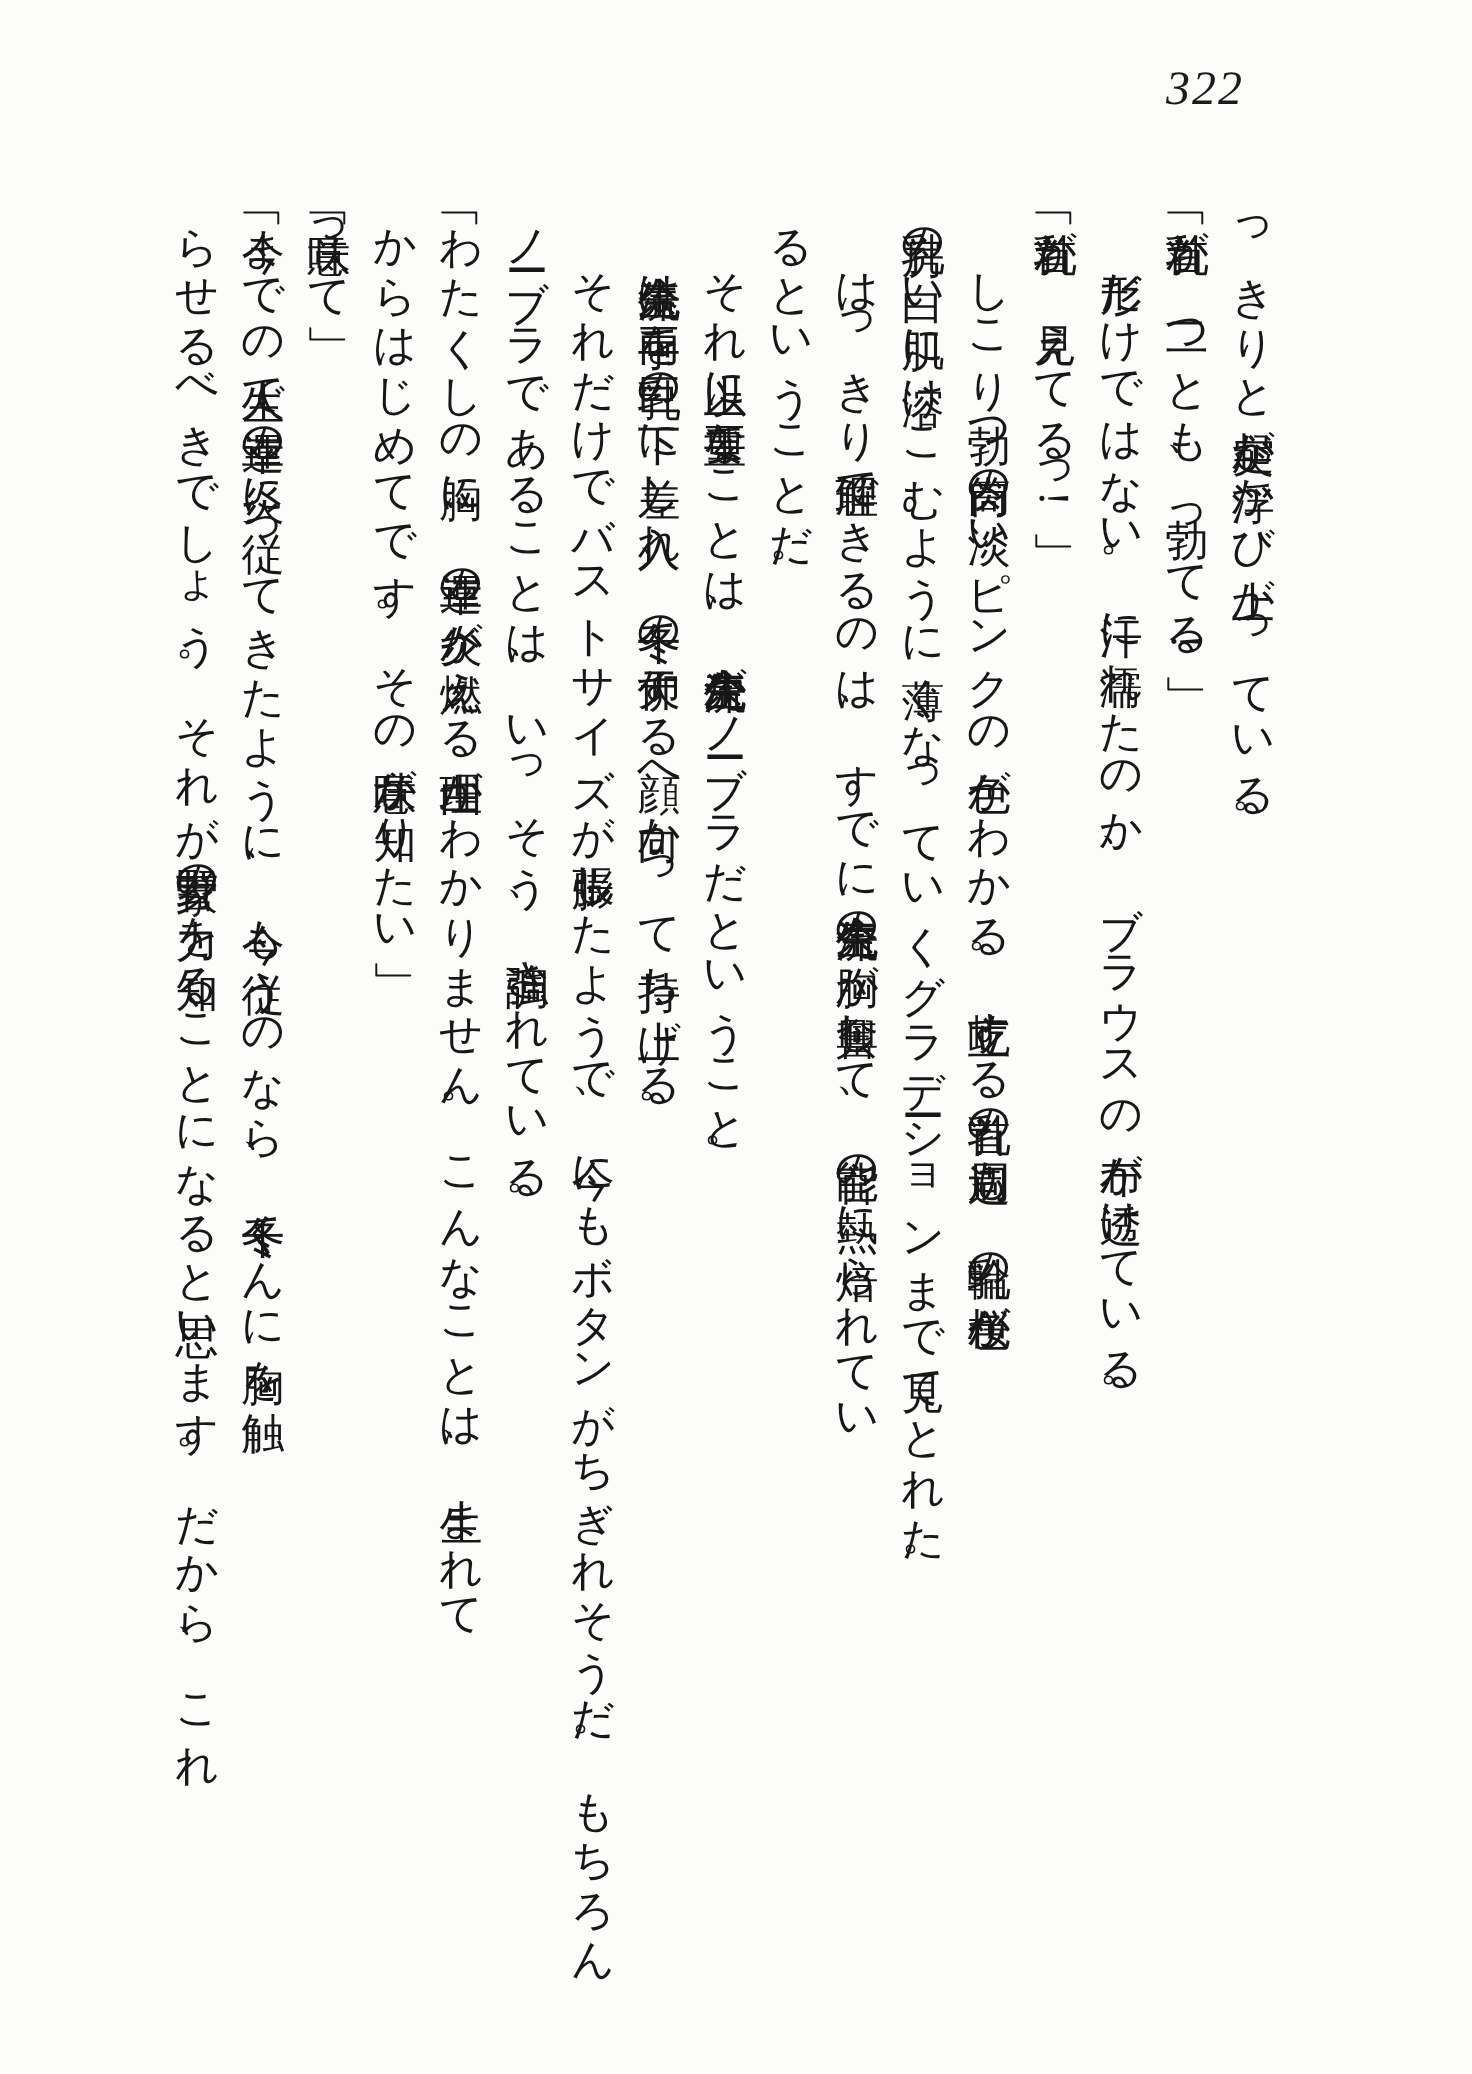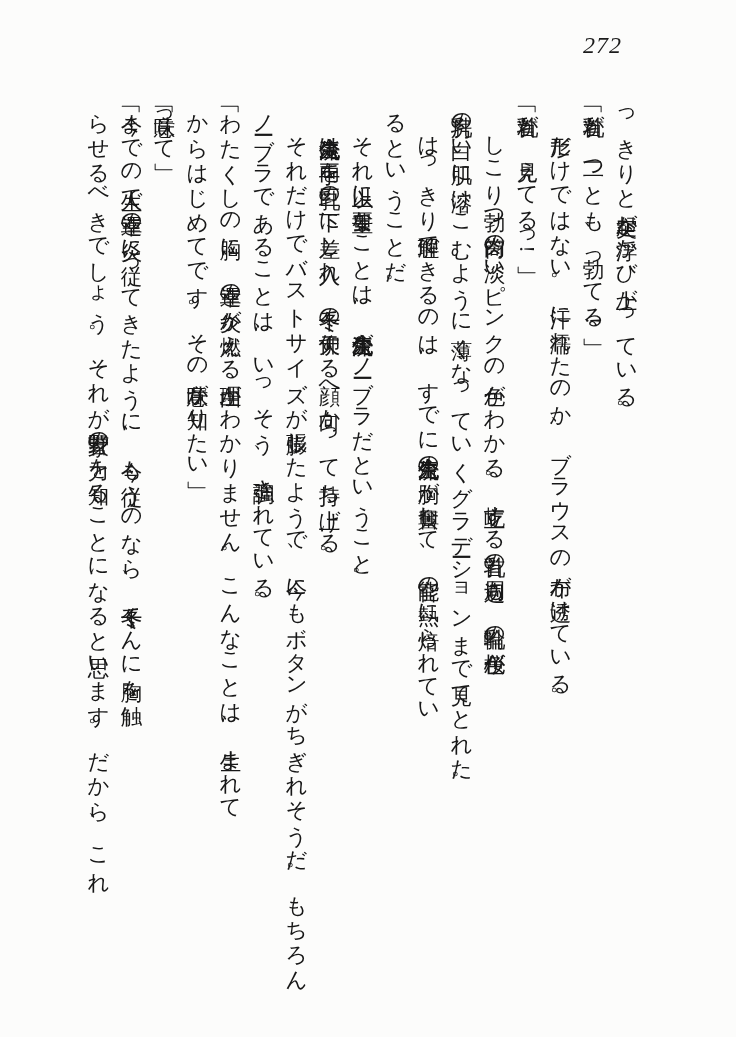--- a/index.html
+++ b/index.html
@@ -48,21 +48,21 @@
   }
   .line.indent {
     text-indent: 21.5px;
   }
 </style>
 </head>
 <body>
 
 <div class="page">
 
-  <div class="page-number">272</div>
+  <div class="page-number">322</div>
 
   <div class="text-block">
     <p class="line">っきりと突起が浮かび上がっている。</p>
     <p class="line">「乳首が、二つとも、勃ってる!」</p>
     <p class="line indent">形だけではない。汗に濡れたのか、ブラウスの布が透けている。</p>
     <p class="line">「乳首が、見えてるっ!」</p>
     <p class="line indent">しこり勃つ肉筒の淡いピンクの色がわかる。屹立する乳首の周辺も、乳輪の桜色が</p>
     <p class="line">乳房の白い肌に溶けこむように薄くなっていくグラデーションまで見てとれた。</p>
     <p class="line indent">はっきり理解できるのは、すでに流奈先生の胸が興奮して、官能の熱に焙られてい</p>
     <p class="line">るということだ。</p>

